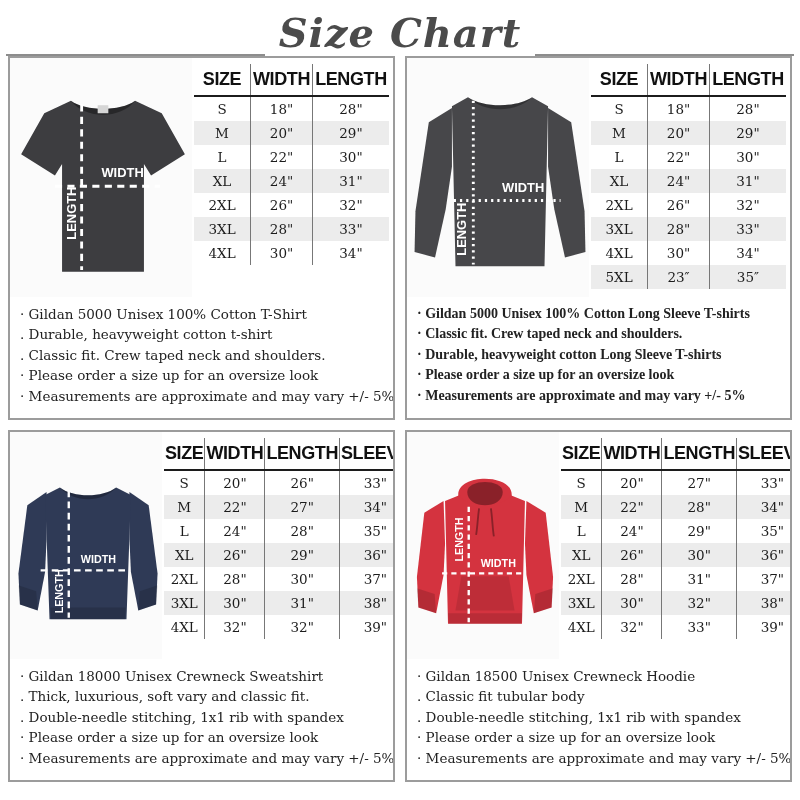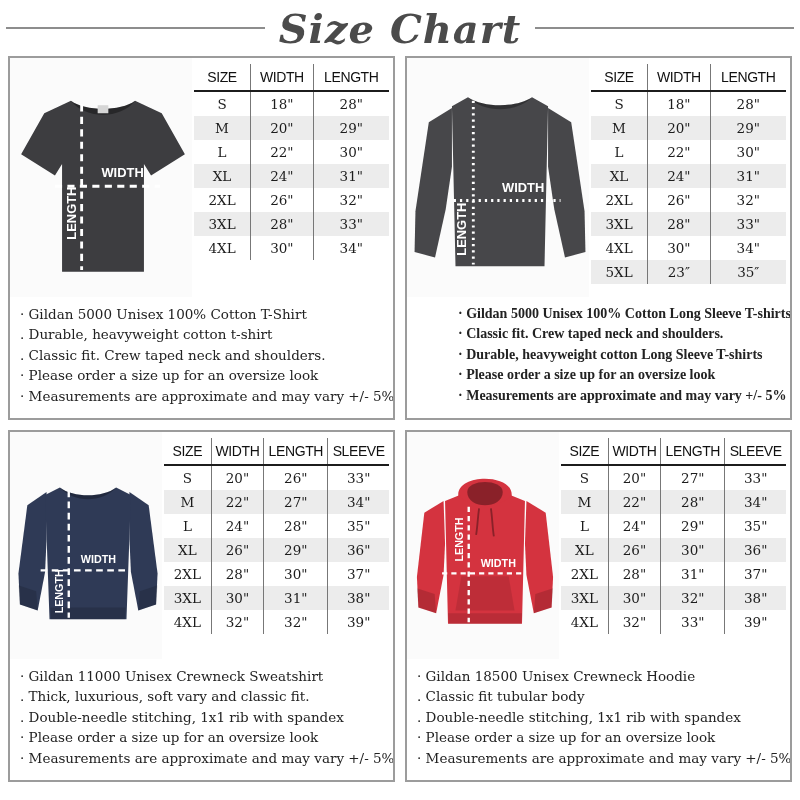--- a/index.html
+++ b/index.html
@@ -1,50 +1,50 @@
 <!DOCTYPE html>
 <html><head>
 <meta charset="utf-8">
 <style>
   html,body{margin:0;padding:0;background:#ffffff;}
   body{width:800px;height:800px;font-family:"Liberation Sans",sans-serif;overflow:hidden;}
 
-  .header{height:56px;display:flex;align-items:center;gap:14px;padding:0 6px;}
+  .header{height:56px;display:flex;align-items:flex-end;gap:14px;padding:0 6px;}
   .rule{flex:1;height:2px;background:#8d8d8d;}
   .title{font-family:"DejaVu Serif",serif;font-style:italic;font-weight:bold;
          font-size:40px;color:#4b4b4b;white-space:nowrap;letter-spacing:1px;}
 
   .grid{display:grid;grid-template-columns:387px 387px;grid-template-rows:364px 352px;
         gap:10px;padding:0 8px;}
   .panel{border:2px solid #9c9c9c;background:#fff;display:flex;flex-direction:column;
          box-sizing:border-box;overflow:hidden;}
   .panel-top{flex:1;display:flex;min-height:0;}
 
   .product{position:relative;background:#fbfbfb;display:flex;align-items:center;
            justify-content:center;padding:4px 0 0 4px;box-sizing:border-box;}
   .product--wide{flex:0 0 182px;}
   .product--narrow{flex:0 0 152px;}
   .product svg{width:100%;height:100%;max-height:232px;}
   svg .dash{stroke:#ffffff;stroke-width:3.2;}
   svg text{font-family:"Liberation Sans",sans-serif;font-weight:bold;fill:#ffffff;font-size:14.5px;}
 
   .size-table{flex:1;padding:6px 4px 0 2px;}
   table{width:100%;border-collapse:collapse;text-align:center;}
-  th{font-family:"Liberation Sans",sans-serif;font-weight:normal;font-size:14px;
+  th{font-family:"Liberation Sans",sans-serif;font-weight:bold;font-size:18px;
      letter-spacing:-0.4px;color:#111;padding:5px 1px;border-bottom:2px solid #1c1c1c;}
   td{font-family:"DejaVu Serif",serif;font-size:13.5px;color:#1c1c1c;padding:4px 1px;}
   th:not(:last-child),td:not(:last-child){border-right:1.5px solid #777;}
   tbody tr:nth-of-type(even){background:#ececec;}
   .cols3 th:first-child{width:29%;}
   .cols4 th:first-child{width:21%;}
 
   .bullets{list-style:none;margin:4px 0 10px;padding:0 4px 0 10px;
            font-family:"DejaVu Serif",serif;font-size:13.5px;color:#222;}
   .bullets li{margin:4.5px 0;white-space:nowrap;}
-  .panel--bold .bullets{font-family:"Liberation Serif",serif;font-weight:bold;font-size:14px;margin-left:41px;}
+  .panel--bold .bullets{font-family:"Liberation Serif",serif;font-weight:bold;font-size:14px;}
 </style>
 </head>
 <body>
 
 <header class="header">
   <div class="rule"></div>
   <div class="title">Size Chart</div>
   <div class="rule"></div>
 </header>
 
@@ -297,21 +297,21 @@
                 <td>32"</td>
                 <td>32"</td>
                 <td>39"</td>
               </tr>
             </tbody>
         </table>
       </div>
     </div>
     <ul class="bullets">
 
-    <li>· Gildan 11000 Unisex Crewneck Sweatshirt</li>
+    <li>· Gildan 18000 Unisex Crewneck Sweatshirt</li>
         <li>. Thick, luxurious, soft vary and classic fit.</li>
         <li>. Double-needle stitching, 1x1 rib with spandex</li>
         <li>· Please order a size up for an oversize look</li>
         <li>· Measurements are approximate and may vary +/- 5%</li>
       </ul>
   </section>
 
   <section class="panel">
     <div class="panel-top">
       <div class="product product--narrow">

